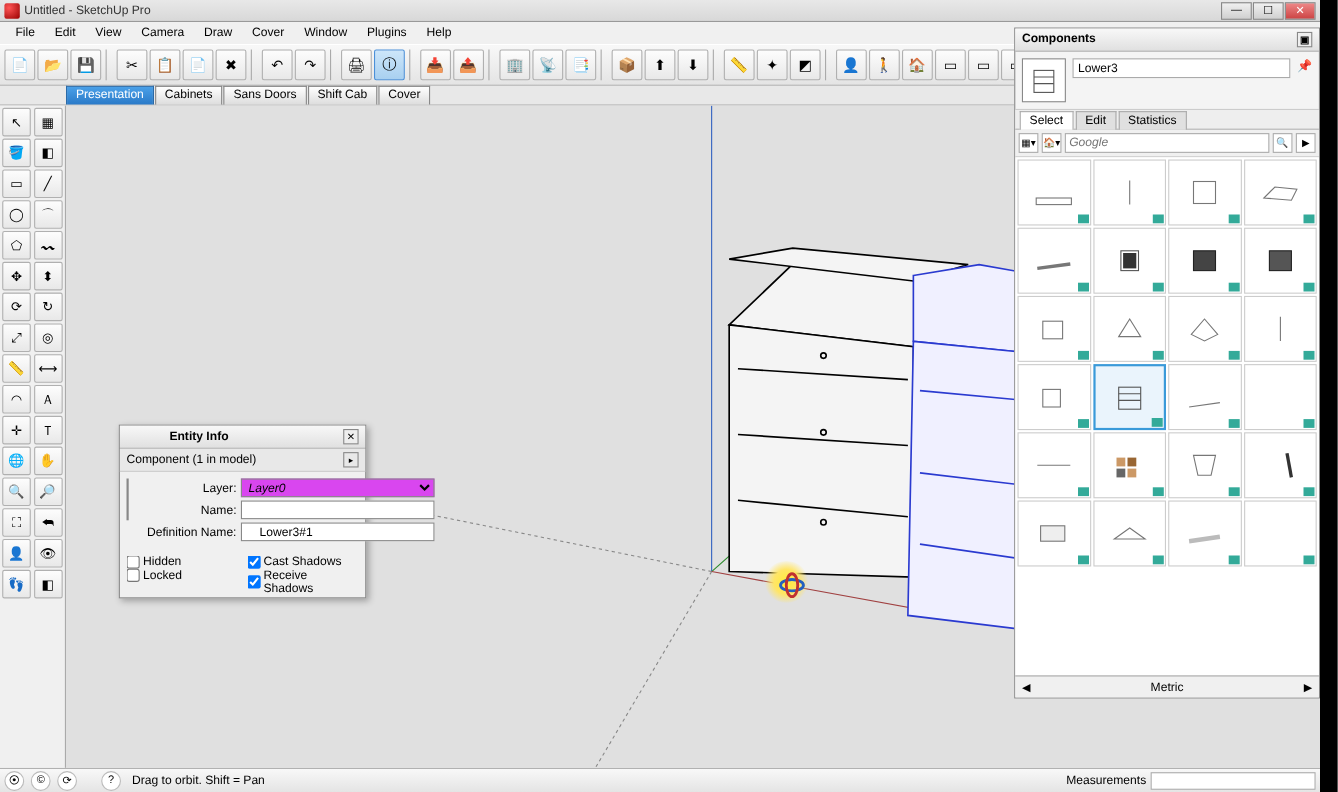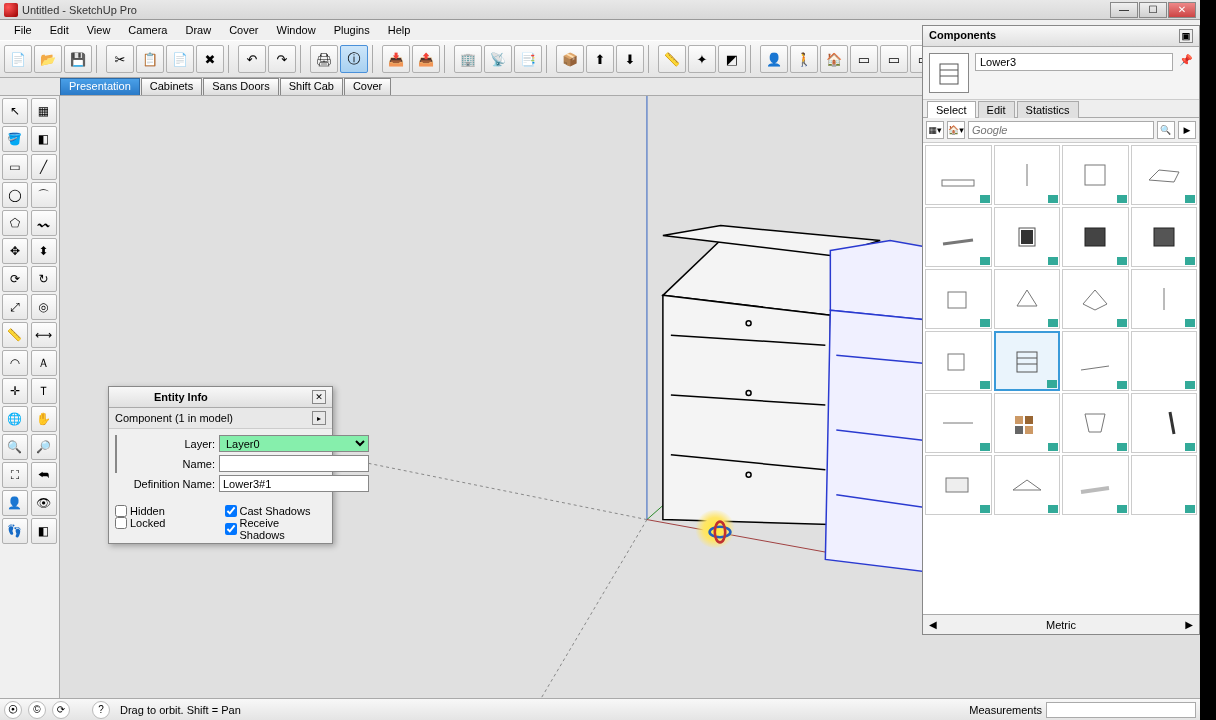--- a/index.html
+++ b/index.html
@@ -29,22 +29,22 @@
   .ep-title { background:linear-gradient(#f8f8f8,#e0e0e0); padding:3px 6px; border-bottom:1px solid #aaa; display:flex; align-items:center;}
   .ep-title span { flex:1; font-weight:bold;margin-left:39px; }
   .ep-close { width:14px; height:14px; border:1px solid #888; background:#eee; display:flex; align-items:center; justify-content:center; font-size:9px; }
   .ep-sub { background:#e8e8e8; padding:3px 6px; font-weight:normal; border-bottom:1px solid #ccc; display:flex; align-items:center;}
   .ep-sub-arrow { width:14px; height:14px; border:1px solid #888; margin-left:auto; display:flex; align-items:center; justify-content:center; font-size:8px;}
   .ep-body { padding:6px; }
   .ep-row { display:flex; align-items:center; margin-bottom:3px; }
   .ep-thumb { width:38px; height:38px; border:1px solid #888; background:linear-gradient(135deg,#fff 48%,#888 50%,#aaa 100%); margin-right:8px;}
   .ep-fields { flex:1; }
   .ep-label { width:90px; text-align:right; margin-right:4px; }
-  .ep-input { flex:1; height:17px; border:1px solid #888; background:#fff; padding:0 3px; font-size:11px;}
-  .ep-select { flex:1; height:17px; border:1px solid #888; background:#86efac; padding:0 2px; font-size:11px;}
+  .ep-input { flex:1; height:17px; border:1px solid #888; background:#fff; padding:0 16px; font-size:11px;}
+  .ep-select { flex:1; height:17px; border:1px solid #888; background:#d946ef; padding:0 2px; font-size:11px;font-style:italic;}
   .ep-cbrow { display:flex; gap:8px; padding:4px 6px 2px 6px;}
   .ep-cb { display:flex; align-items:center; gap:3px; }
   .ep-cb input { width:12px; height:12px;}
   .comp-panel { position:absolute; right:0; top:25px; width:278px; height:610px; background:#f4f4f4; border:1px solid #888; display:flex; flex-direction:column;}
   .cp-title { background:linear-gradient(#f8f8f8,#e0e0e0); padding:3px 6px; border-bottom:1px solid #aaa; font-weight:bold; display:flex;}
   .cp-title span { flex:1; }
   .cp-top { display:flex; padding:6px; gap:6px; border-bottom:1px solid #ccc;}
   .cp-thumb { width:40px; height:40px; border:1px solid #888; background:#fff; display:flex; align-items:center; justify-content:center;}
   .cp-name { flex:1; border:1px solid #aaa; background:#fff; padding:2px 4px; height:18px;}
   .cp-pin { width:14px; height:14px; display:flex; align-items:center; justify-content:center;}

